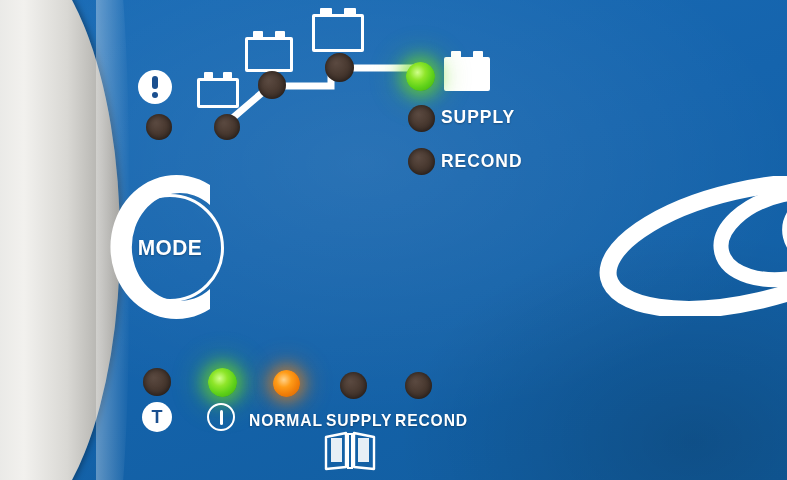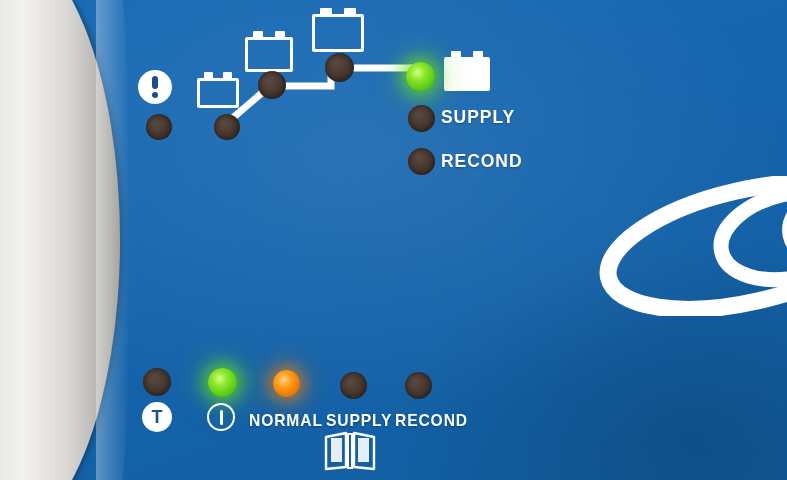--- a/index.html
+++ b/index.html
@@ -201,20 +201,32 @@
   <div class="led off" style="left:258px; top:71px;  width:28px; height:28px;"></div>
   <div class="led off" style="left:325px; top:53px;  width:29px; height:29px;"></div>
   <div class="led green" style="left:406px; top:62px;  width:29px; height:29px;"></div>
 
   <div class="led off" style="left:408px; top:105px; width:27px; height:27px;"></div>
   <div class="lbl" style="left:441px; top:106px; font-size:19px;">SUPPLY</div>
 
   <div class="led off" style="left:408px; top:148px; width:27px; height:27px;"></div>
   <div class="lbl" style="left:441px; top:150px; font-size:19px;">RECOND</div>
 
+  <div id="mode-wrap">
+    <svg id="mode-arc" viewBox="0 0 152 168">
+      <path d="M 118 22
+               A 66 72 0 1 0 118 146
+               L 118 126
+               A 48 54 0 1 1 118 42
+               Z" fill="#ffffff"></path>
+    </svg>
+    <div id="mode-ring">
+      <span id="mode-label">MODE</span>
+    </div>
+  </div>
 
   <div class="led off" style="left:143px; top:368px; width:28px; height:28px;"></div>
   <div class="led green" style="left:208px; top:368px; width:29px; height:29px;"></div>
   <div class="led orange" style="left:273px; top:370px; width:27px; height:27px;"></div>
   <div class="led off" style="left:340px; top:372px; width:27px; height:27px;"></div>
   <div class="led off" style="left:405px; top:372px; width:27px; height:27px;"></div>
 
   <div class="glyph-circle solid" style="left:142px; top:402px; width:30px; height:30px; font-size:18px;">T</div>
 
   <div class="glyph-circle outline" style="left:207px; top:403px; width:28px; height:28px;">

